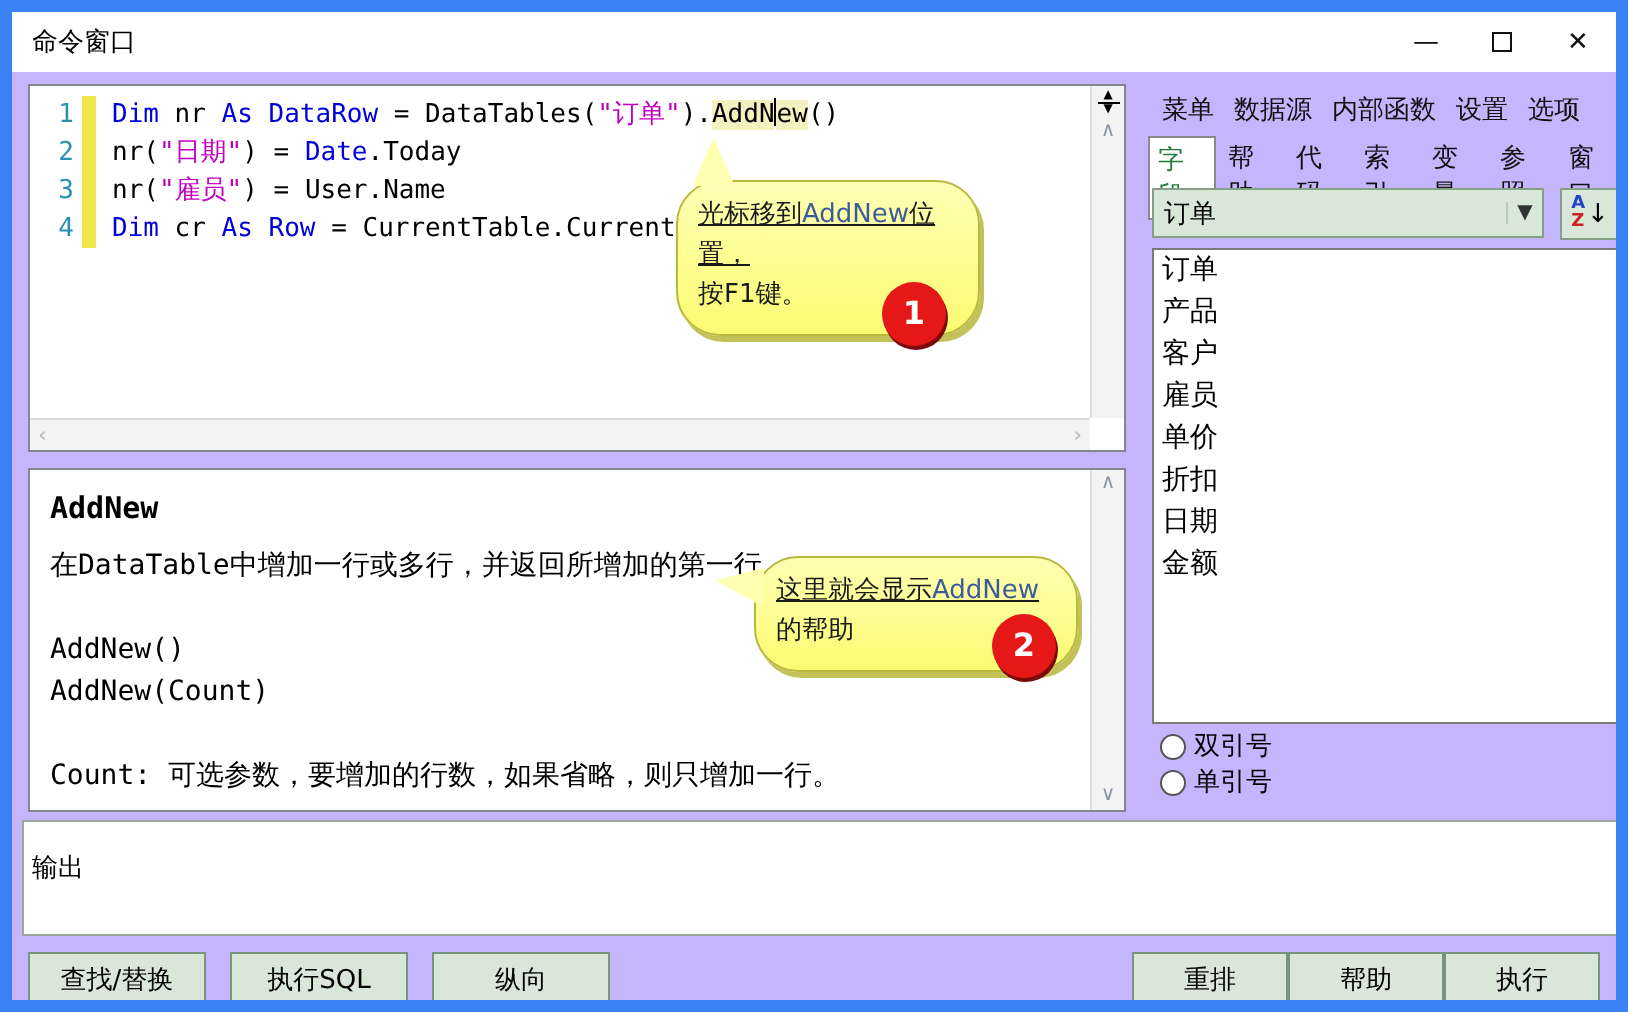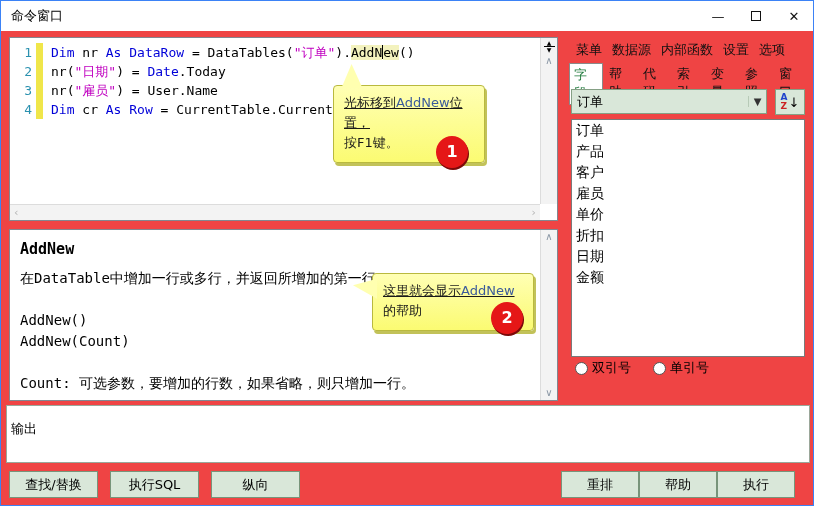--- a/index.html
+++ b/index.html
@@ -1,18 +1,18 @@
 <!DOCTYPE html>
 <html><head>
 <meta charset="utf-8">
 <style>
   * { margin:0; padding:0; box-sizing:border-box; }
   body { font-family:"DejaVu Sans","Liberation Sans",sans-serif; background:#fff; }
-  .window { position:relative; width:814px; height:506px; background:#ef4444;
-            border:1px solid #3b82f6; overflow:hidden; }
+  .window { position:relative; width:814px; height:506px; background:#c4b5fd;
+            border:6px solid #3b82f6; overflow:hidden; }
 
   
   .titlebar { position:absolute; left:0; top:0; width:100%; height:30px; background:#ffffff; display:flex; align-items:center; }
   .title { font-size:13px; color:#000; padding-left:10px; flex:1; }
   .winctrls { display:flex; height:100%; }
   .winbtn { width:38px; height:100%; display:flex; align-items:center; justify-content:center; font-size:13px; color:#111; }
   .maxbox { width:10px; height:10px; border:1px solid #111; display:inline-block; }
 
   
   .code-panel { position:absolute; left:8px; top:36px; width:549px; height:184px;
@@ -42,21 +42,21 @@
   .help-body { position:absolute; left:0; top:0; right:17px; bottom:0; overflow:hidden; padding:10px 0 0 10px;
                font-family:"DejaVu Sans Mono","Liberation Mono",monospace; font-size:14px; color:#000; }
   .help-heading { font-weight:bold; font-size:15px; margin-bottom:10px; }
   .help-line { line-height:21px; white-space:pre-wrap; min-height:21px; }
   .help-vscroll { position:absolute; right:0; top:0; width:17px; bottom:0; background:#f3f3f3; border-left:1px solid #dcdcdc; }
   .help-vscroll .arrow.down { position:absolute; bottom:0; width:100%; }
   .help-vscroll .arrow.up { position:absolute; top:0; width:100%; }
 
   
   .callout { position:absolute; background:linear-gradient(#ffffb4,#fbfb72); border:1px solid #b9b93e;
-             border-radius:4px; box-shadow:2px 3px 0 #c2c259; padding:7px 10px 9px 10px;
+             border-radius:22px; box-shadow:2px 3px 0 #c2c259; padding:7px 10px 9px 10px;
              font-size:13px; line-height:20px; color:#1a1a1a; z-index:5; }
   .callout .l1 { text-decoration:underline; }
   .callout .latin { color:#3b5b9b; }
   .badge { position:absolute; width:32px; height:32px; border-radius:50%; background:#e51717;
            box-shadow:1px 2px 0 #7c0a0a; color:#fff; font-weight:bold; font-size:16px;
            display:flex; align-items:center; justify-content:center; }
   .callout1 { left:332px; top:84px; width:152px; }
   .callout1 .tail { position:absolute; left:10px; top:-22px; width:0; height:0;
                     border-left:5px solid transparent; border-right:16px solid transparent;
                     border-bottom:24px solid #ffffb0; transform:skewX(-12deg); }
@@ -79,21 +79,21 @@
   .combo .drop { width:18px; text-align:center; color:#333; font-size:10px; border-left:1px solid #b7cab7; }
   .sort-btn { margin-left:8px; width:30px; height:26px; background:#d9e7d9; border:1px solid #85a085;
               display:flex; align-items:center; justify-content:center; }
   .sort-az { display:flex; flex-direction:column; font-size:9px; font-weight:bold; line-height:9px; }
   .sort-az .a { color:#2244cc; } .sort-az .z { color:#cc2222; }
   .sort-arrow { font-size:13px; color:#000; margin-left:1px; }
   .listbox { position:absolute; left:570px; top:118px; width:234px; height:238px; background:#fff;
              border:1px solid #7a7a7a; overflow:hidden; font-size:14px; }
   .list-item { height:21px; line-height:21px; padding-left:4px; color:#000; }
   .radio-row { position:absolute; left:574px; display:flex; font-size:13px; }
-  .radio-row1 { top:358px; } .radio-row2 { top:384px; }
+  .radio-row1 { top:358px;flex-direction:column; } .radio-row2 { top:384px; }
   .radio { display:flex; align-items:center; }
   .radio .circ { width:13px; height:13px; border:1px solid #555; border-radius:50%; background:#fff;
                  margin-right:4px; display:inline-flex; align-items:center; justify-content:center; flex:none; }
   .radio .dot { width:5px; height:5px; border-radius:50%; background:#222; }
   .radio-row1 .radio:nth-child(1){ width:78px; } .radio-row1 .radio:nth-child(2){ width:72px; }
   .radio-row2 .radio:nth-child(1){ width:78px; font-family:Liberation Mono, monospace; font-size:12px;margin-top:44px; }
   .radio-row2 .radio:nth-child(2){ width:72px; font-family:"DejaVu Sans Mono",monospace; font-size:12px; }
 
   
   .output-panel { position:absolute; left:5px; top:404px; width:804px; height:58px; background:#fff; border:1px solid #9aa79a; }

